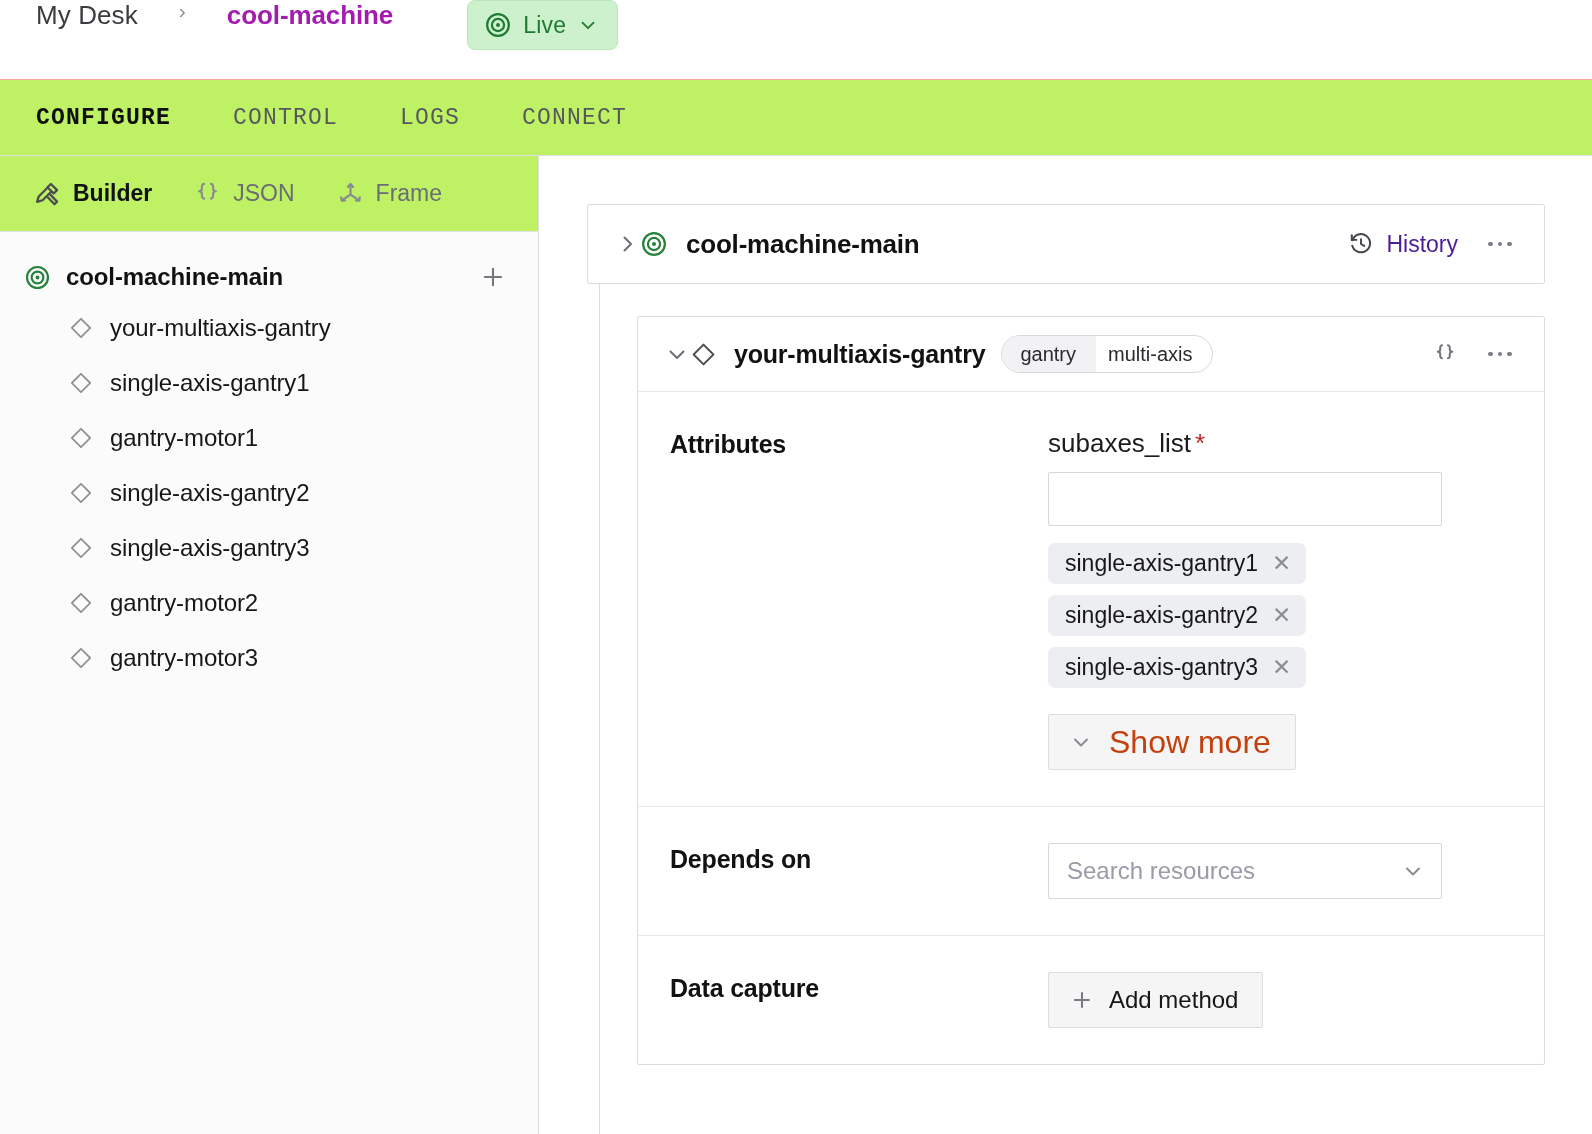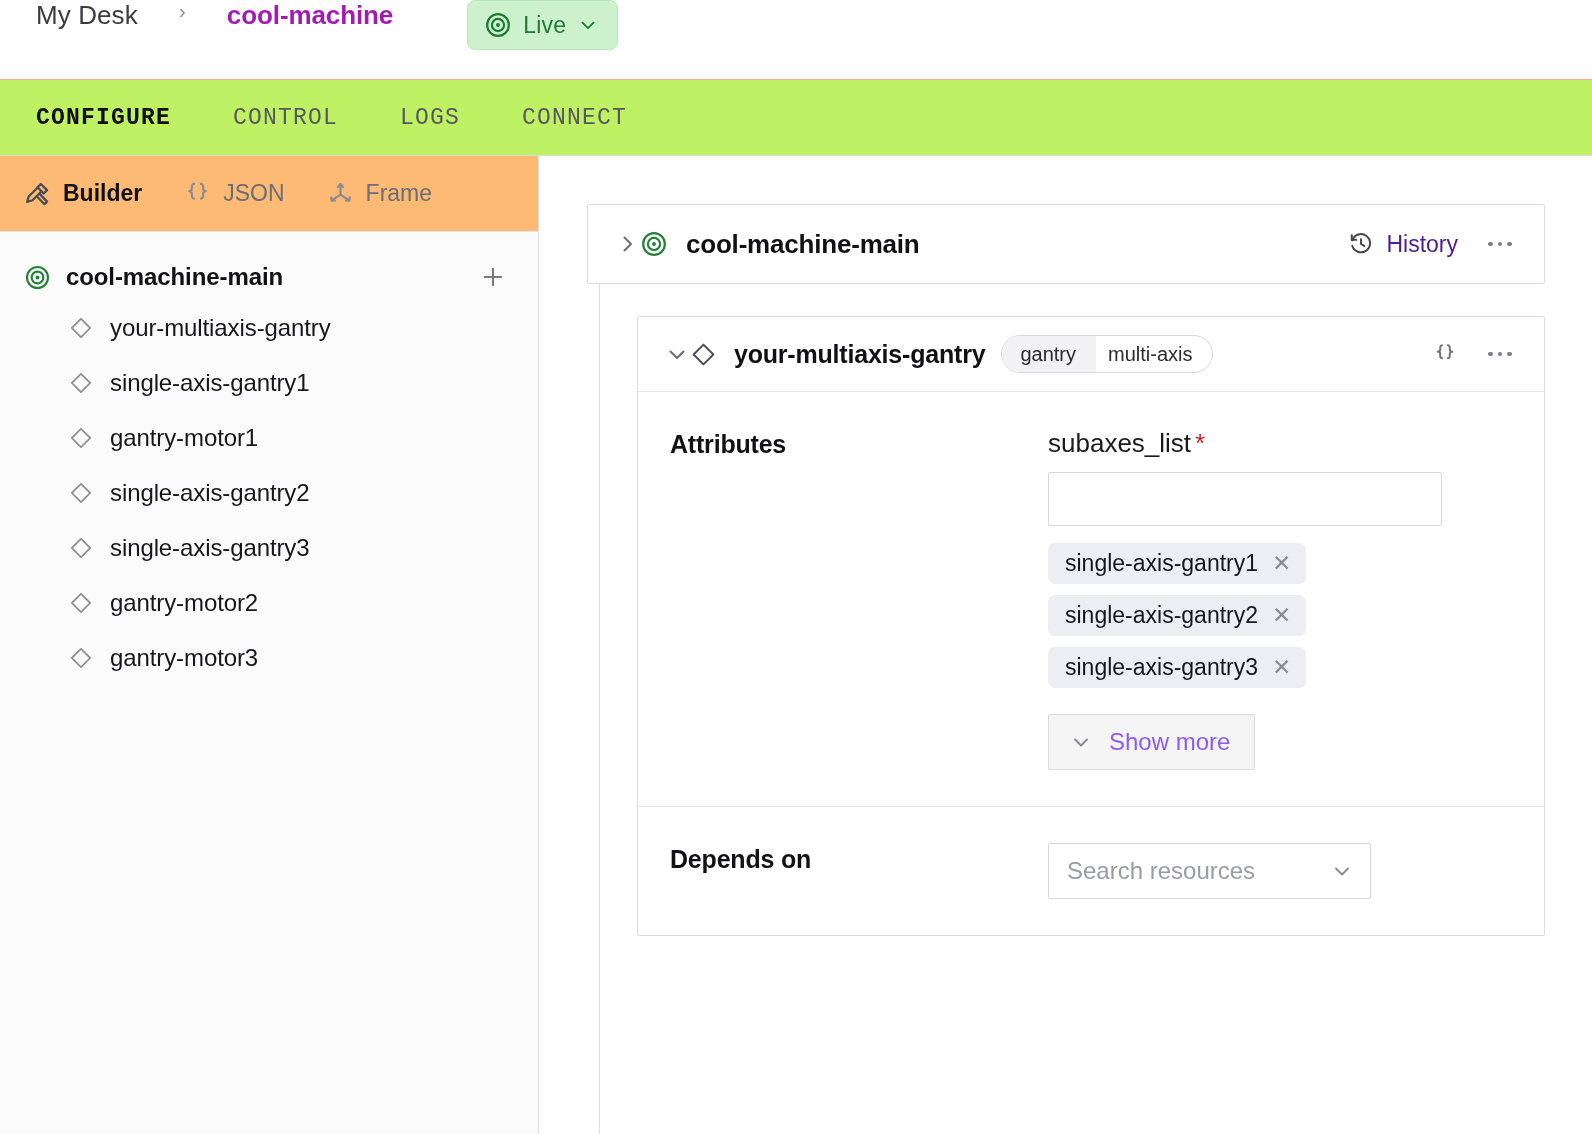--- a/index.html
+++ b/index.html
@@ -129,23 +129,23 @@
     border-right: 1px solid #dededf;
     background: #fbfbfb;
     display: flex;
     flex-direction: column;
   }
   .modebar {
     height: 76px;
     display: flex;
     align-items: center;
     gap: 0;
-    padding-left: 24px;
+    padding-left: 34px;
     border-bottom: 1px solid #e4e4e7;
-    background: #fdba74;
+    background: #bef264;
   }
   .mode {
     display: inline-flex;
     align-items: center;
     gap: 12px;
     margin-right: 42px;
     cursor: pointer;
     font-size: 23px;
     color: #6c6c75;
   }
@@ -360,24 +360,24 @@
     height: 56px;
     display: inline-flex;
     align-items: center;
     gap: 16px;
     padding: 0 24px 0 20px;
     background: #f5f5f6;
     border: 1px solid #dcdcdf;
     border-radius: 2px;
     cursor: pointer;
   }
-  .showmore .sl { font-size: 24px; color: #8b5cf6; }
+  .showmore .sl { font-size: 32px; color: #c2410c; }
 
   .selectbox {
-    width: 323px;
+    width: 394px;
     height: 56px;
     border: 1px solid #d7d7db;
     background: #ffffff;
     border-radius: 2px;
     display: flex;
     align-items: center;
     padding: 0 16px 0 18px;
     cursor: pointer;
   }
   .selectbox .ph { font-size: 24px; color: #9a9aa8; }
@@ -665,16 +665,29 @@
             <span class="ph">Search resources</span>
             <span class="sc">
               <svg width="24" height="24" viewBox="0 0 24 24" fill="none" stroke="#8a8a93" stroke-width="1.9" stroke-linecap="round" stroke-linejoin="round">
                   <polyline points="6,9.5 12,15.5 18,9.5"></polyline>
                 </svg>
             </span>
           </div>
         </div>
       </div>
 
+      <div class="row">
+        <div class="row-label">Data capture</div>
+        <div class="row-body">
+          <div class="addbtn">
+            <span>
+              <svg width="26" height="26" viewBox="0 0 24 24" fill="none" stroke="#7b7b85" stroke-width="1.9" stroke-linecap="round">
+                  <path d="M12 5.5v13M5.5 12h13"></path>
+                </svg>
+            </span>
+            <span class="al">Add method</span>
+          </div>
+        </div>
+      </div>
 
     </div>
   </div>
 </div>
 
 </body></html>

